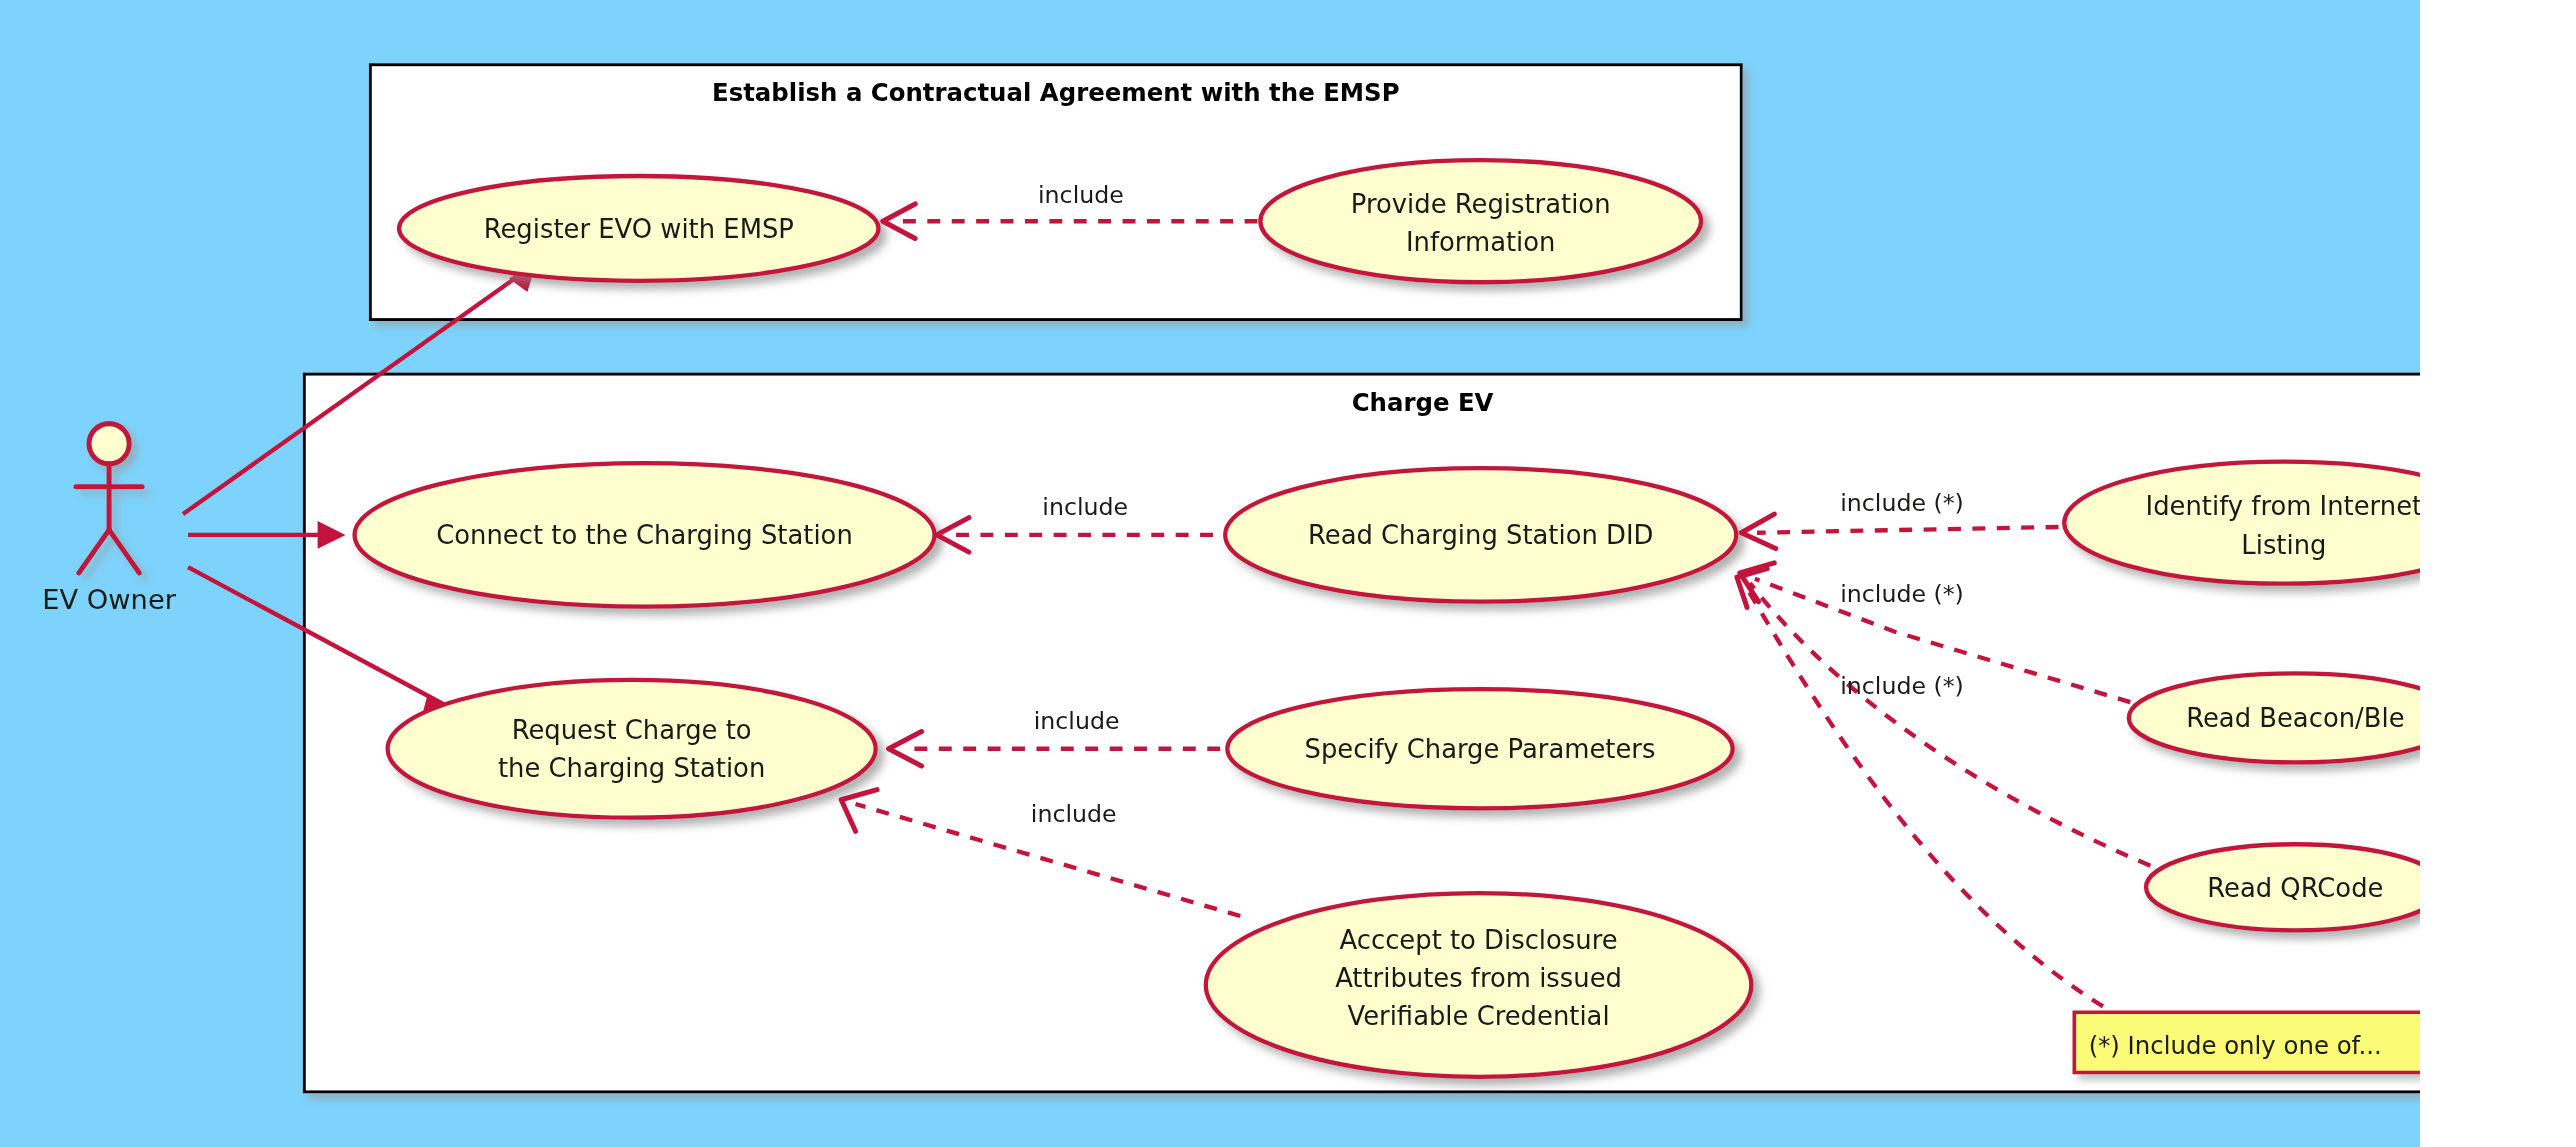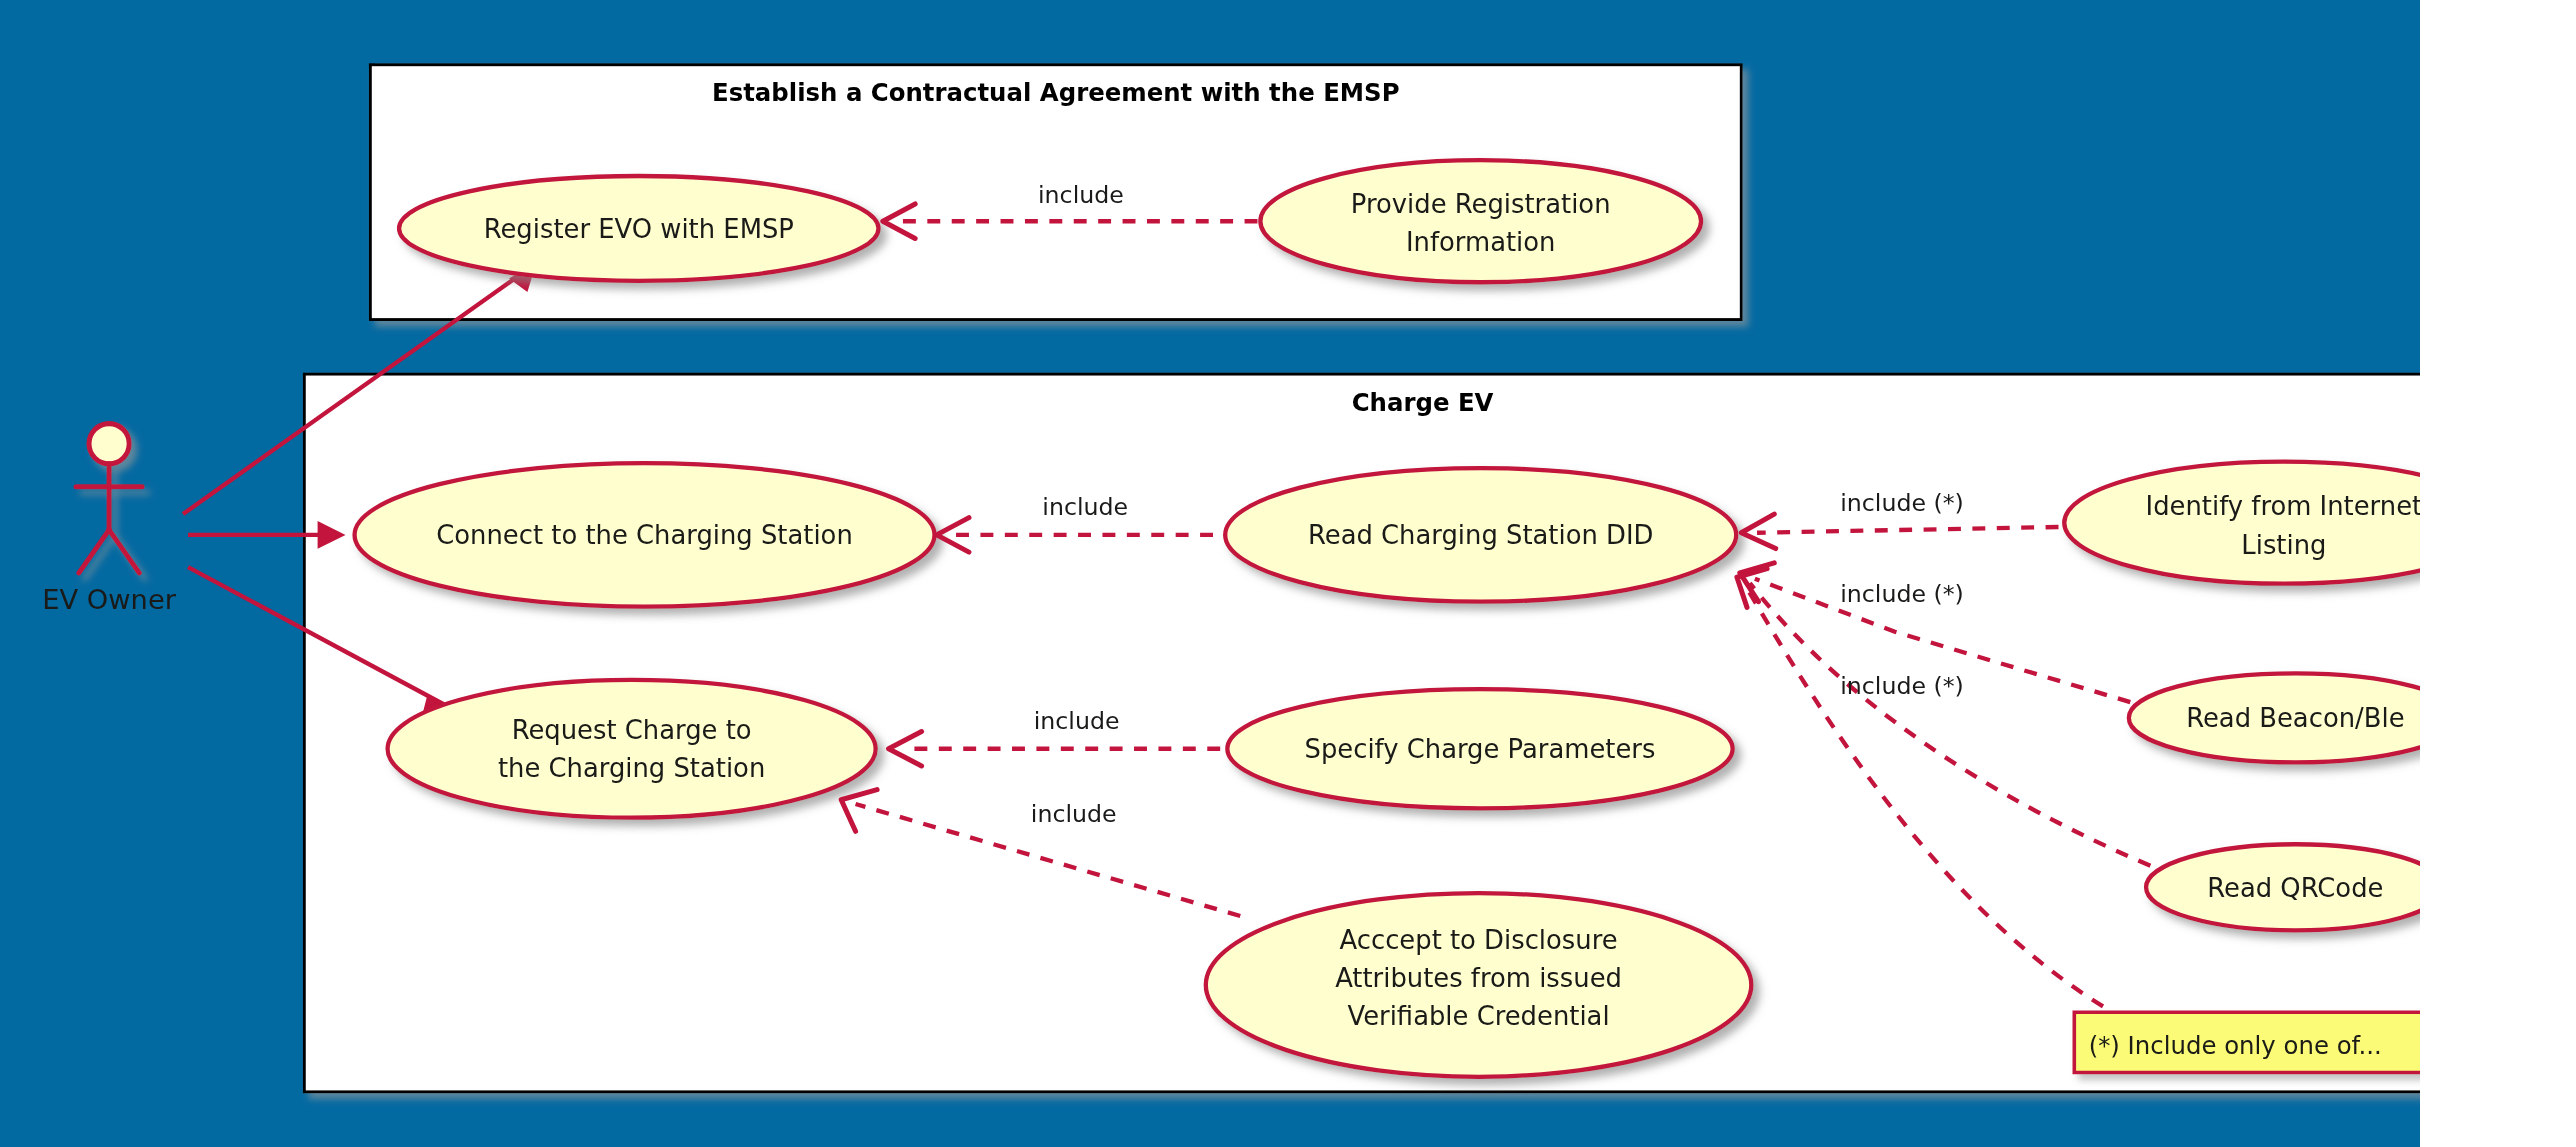--- a/index.html
+++ b/index.html
@@ -6,21 +6,21 @@
   html, body {
     margin: 0;
     padding: 0;
     background: #ffffff;
     font-family: "DejaVu Sans", "Liberation Sans", sans-serif;
   }
   #canvas-wrap {
     position: relative;
     width: 2420px;
     height: 1148px;
-    background: #0369a1;
+    background: #7dd3fc;
     overflow: hidden;
   }
   svg#diagram {
     display: block;
     width: 2576px;
     height: 1148px;
   }
   .pkg-rect {
     fill: #ffffff;
     stroke: #000000;

